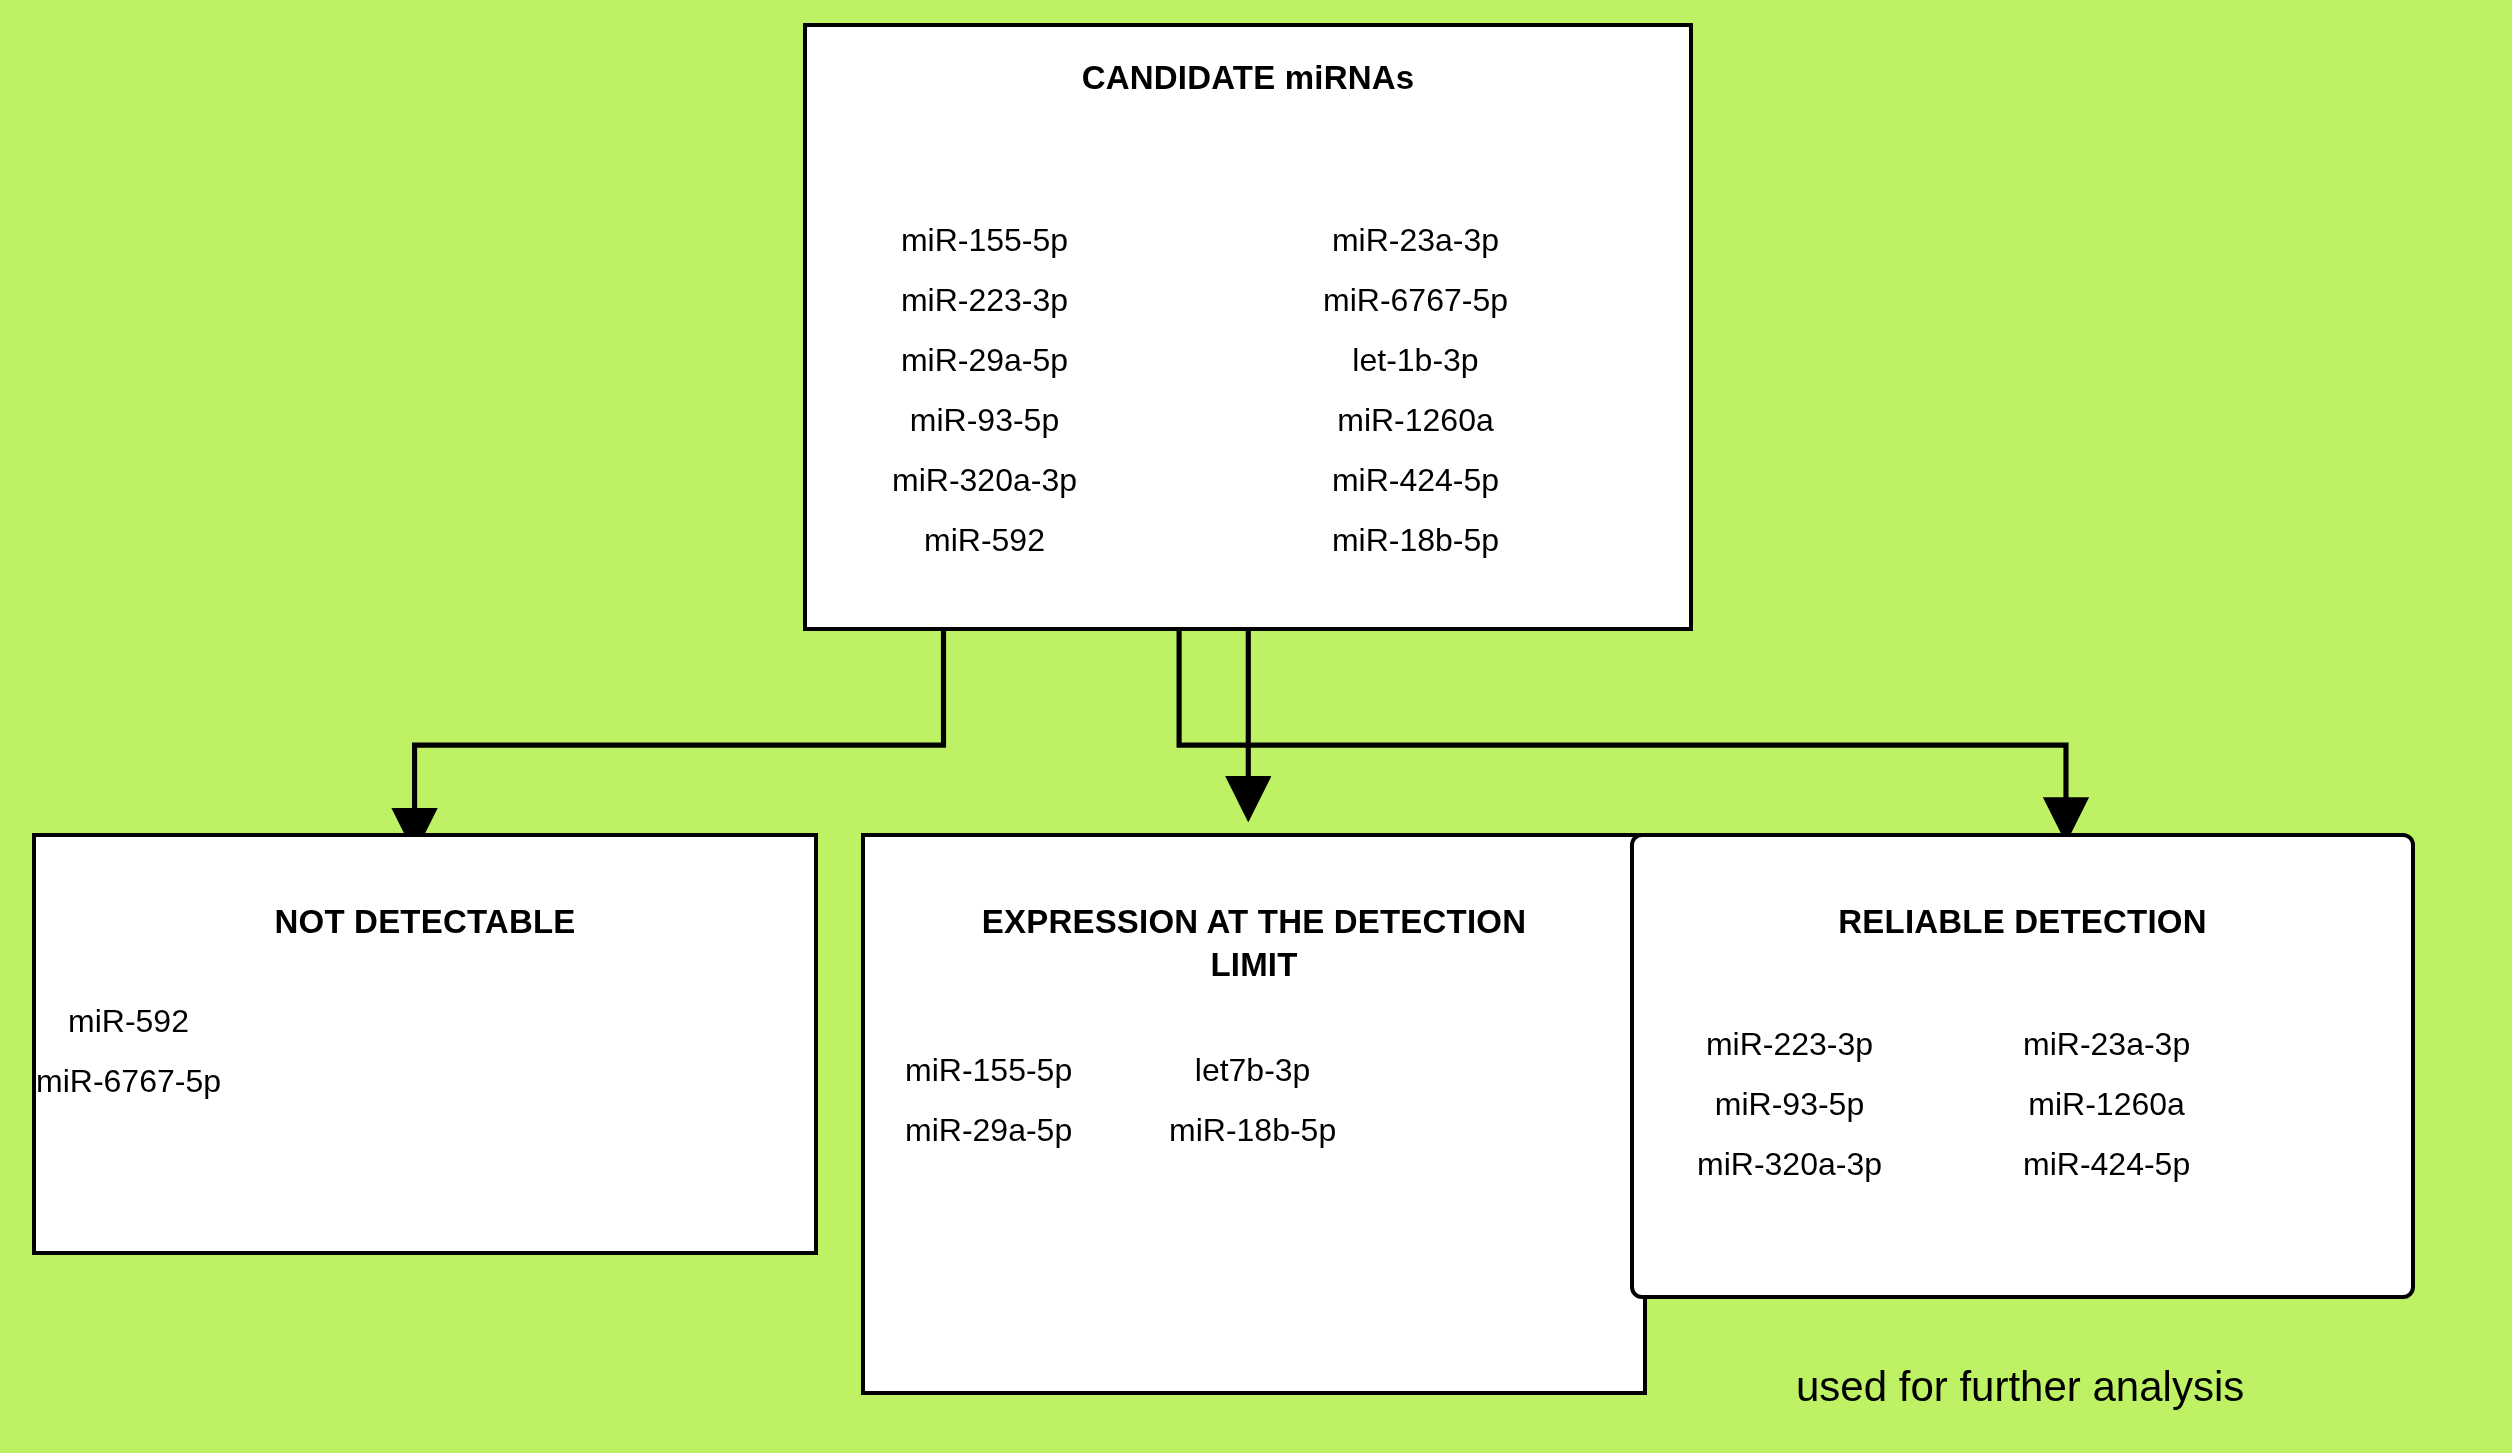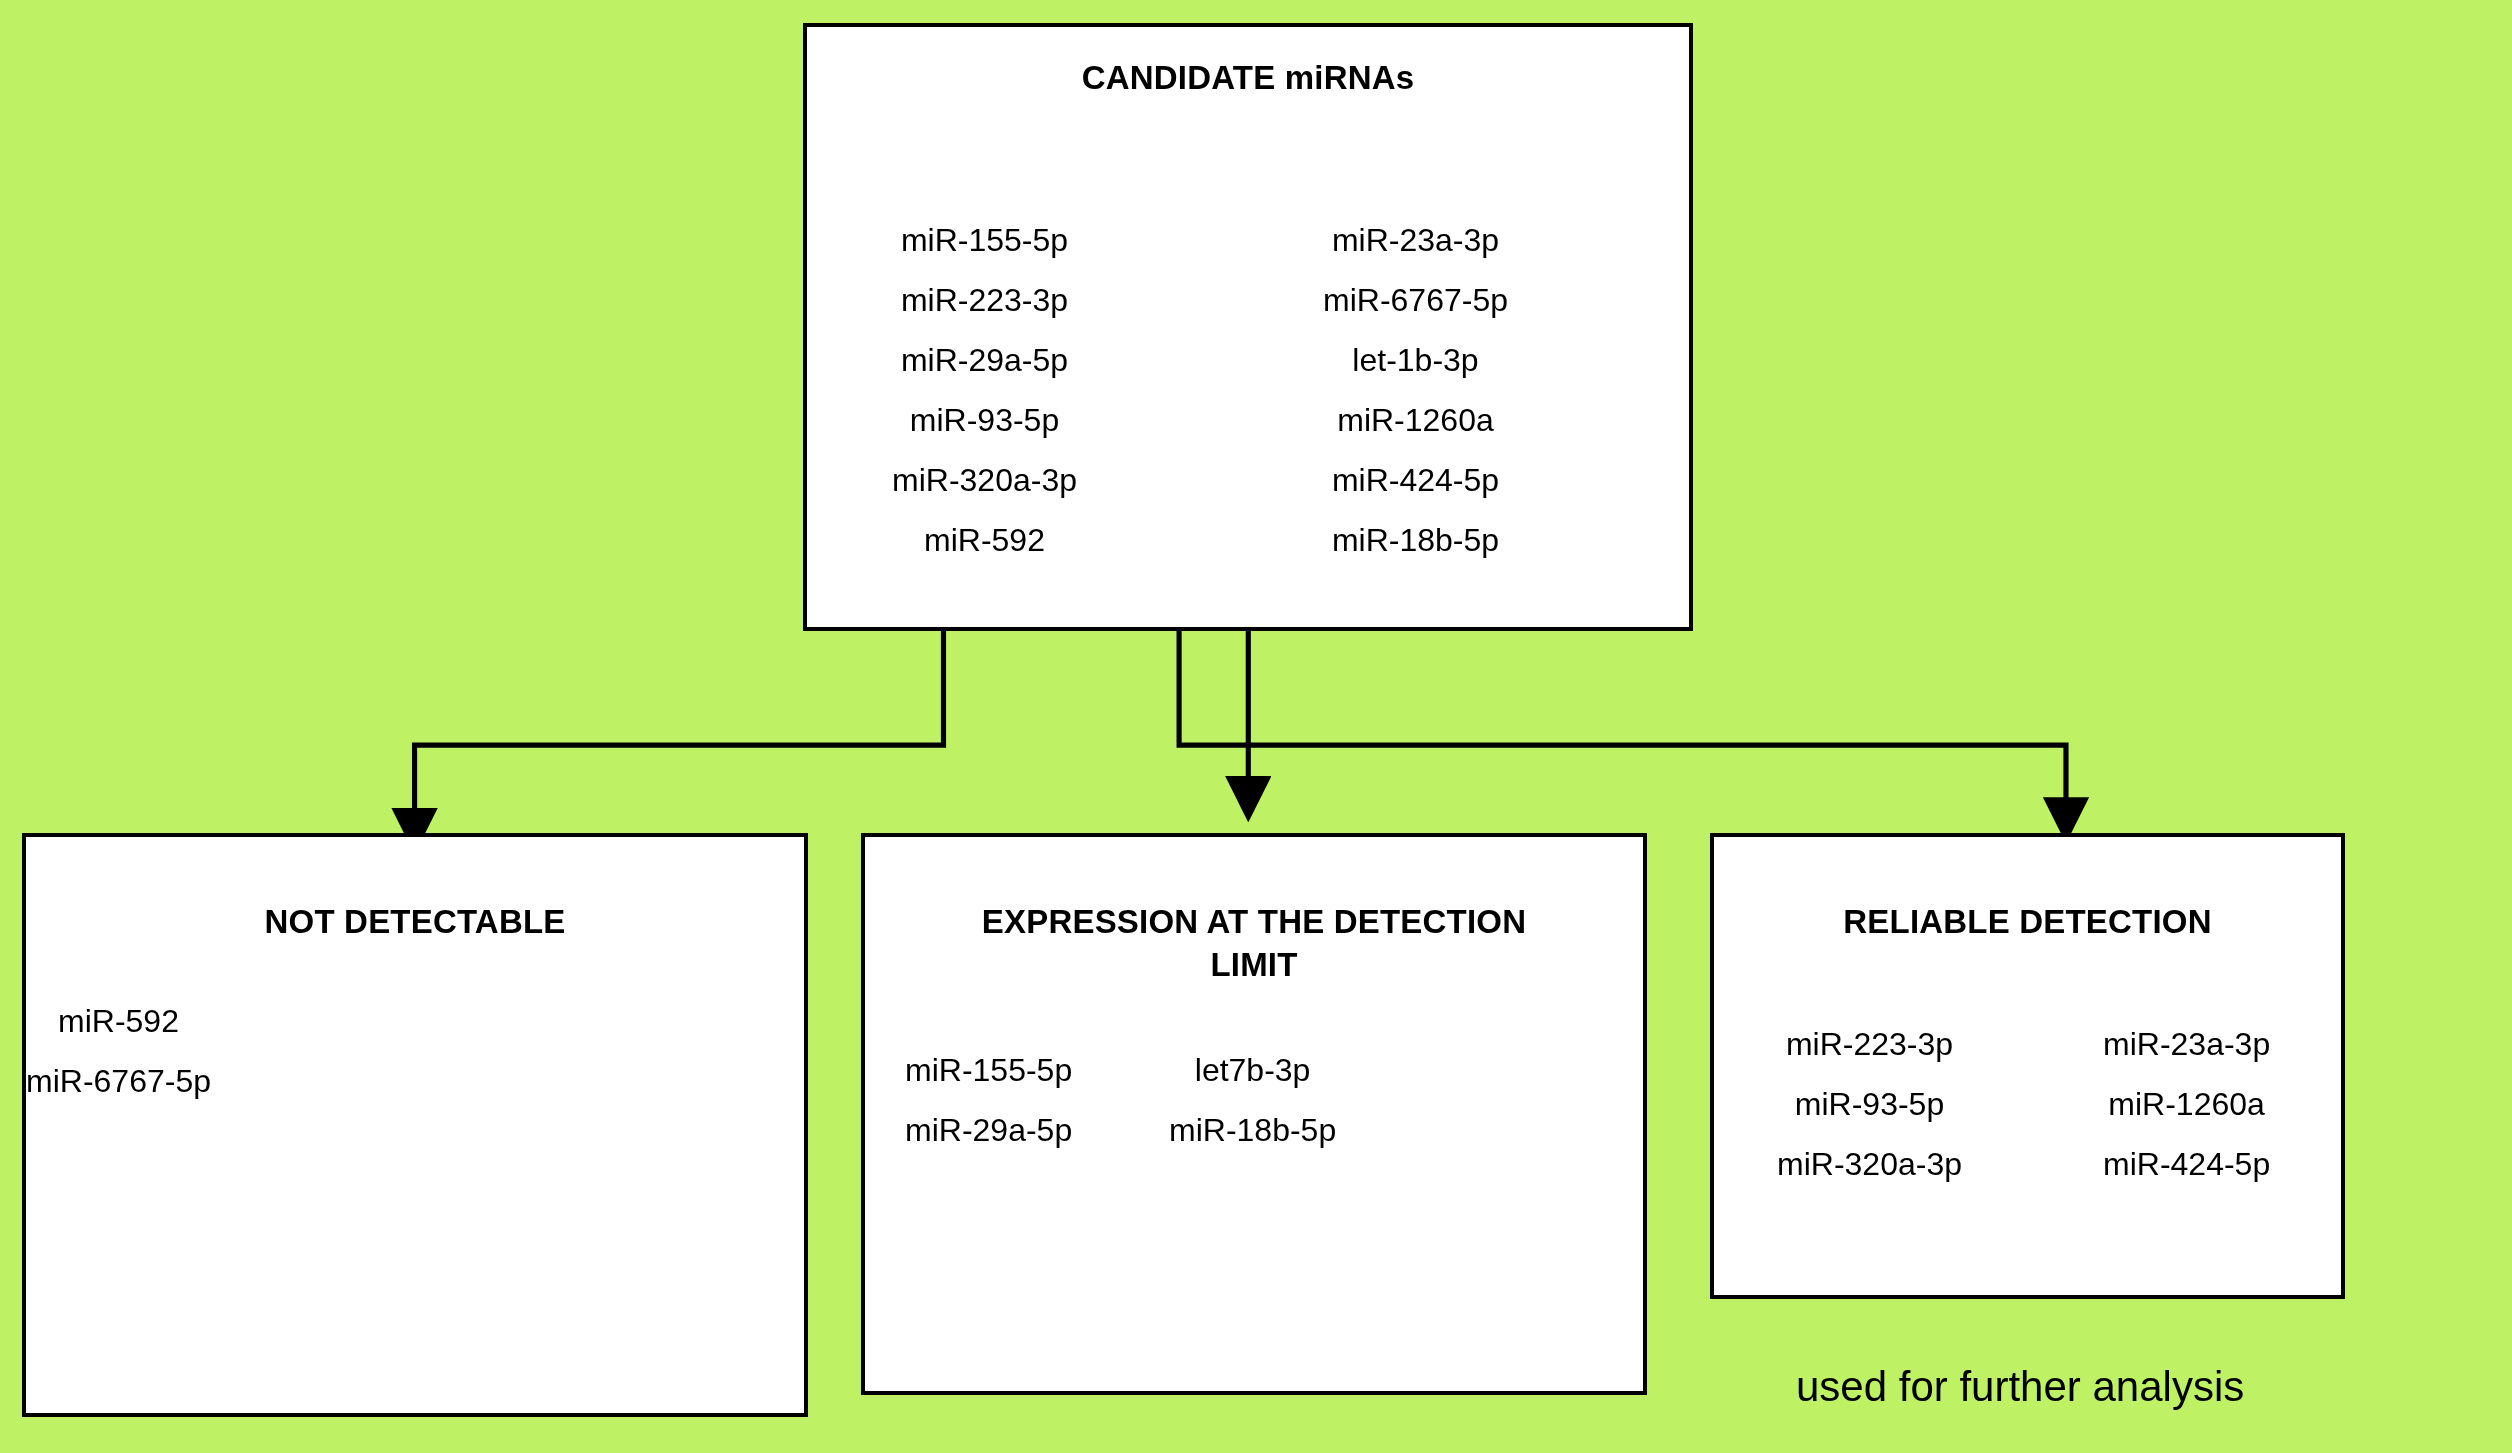--- a/index.html
+++ b/index.html
@@ -54,44 +54,45 @@
     top: 23px;
     width: 890px;
     height: 608px;
   }
   #candidate-title { top: 29px; }
   #candidate-col-left  { left: 85px; top: 183px; }
   #candidate-col-right { left: 516px; top: 183px; }
 
   
   #nd-box {
-    left: 22px;
+    left: 32px;
     top: 833px;
     width: 786px;
-    height: 584px;
+    height: 422px;
   }
   #nd-title { top: 63px; }
   #nd-col { left: 0px; top: 154px; }
 
   #edl-box {
     left: 861px;
     top: 833px;
     width: 786px;
     height: 562px;
     padding-left: 16px;
   }
   #edl-title { top: 63px; }
   #edl-col-left  { left: 40px; top: 203px; }
   #edl-col-right { left: 304px; top: 203px; }
 
   #rd-box {
-    left: 1710px;
+    left: 1630px;
     top: 833px;
-    width: 635px;
+    width: 785px;
     height: 466px;
+    border-radius: 12px;
   }
   #rd-title { top: 63px; }
   #rd-col-left  { left: 63px; top: 177px; }
   #rd-col-right { left: 389px; top: 177px; }
 
   
   #further-analysis-caption {
     position: absolute;
     left: 1796px;
     top: 1367px;

